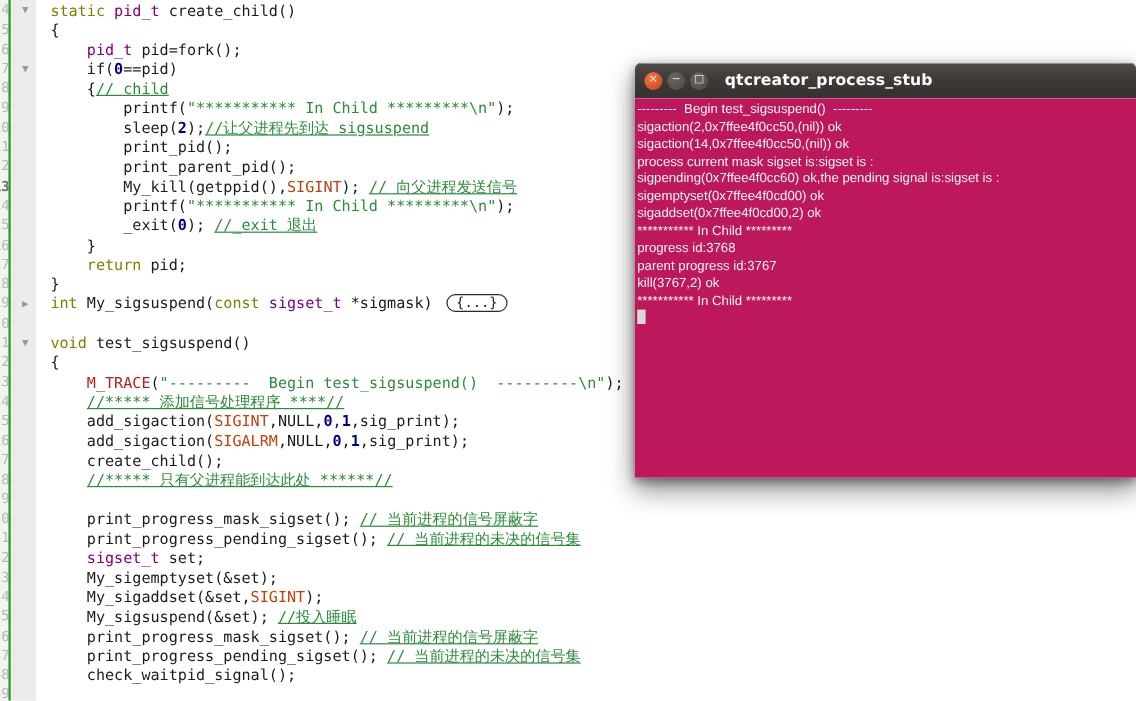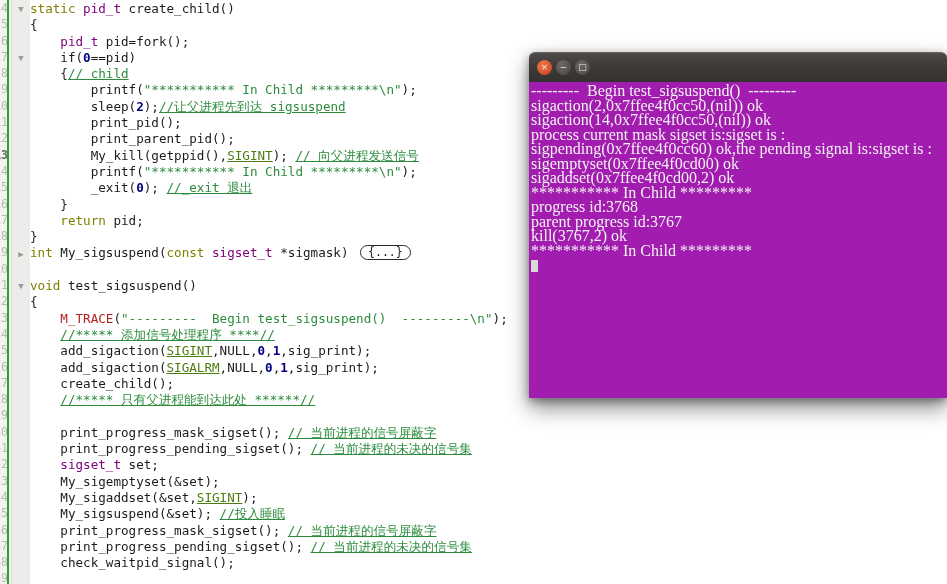--- a/index.html
+++ b/index.html
@@ -81,30 +81,30 @@
     position: absolute;
     left: 30px; top: 0;
     width: 917px; height: 584px;
     font-family: "DejaVu Sans Mono", "Liberation Mono", monospace;
     font-size: 12.6px;
     line-height: 16.3px;
     white-space: pre;
     color: #1b1b1b;
     padding-top: 1px;
   }
-  #code .ln { height: 16.3px; }
+  #code .ln { height: 16.3px; padding-left: 12px; }
 
   
   .kw   { color: #808000; }            
   .typ  { color: #800080; }            
   .cm   { color: #2d8c3c; text-decoration: underline; }            
   .str  { color: #2d8c3c; }            
   .num  { color: #000080; font-weight: bold; }
   .mac  { color: #b91c1c; }            
-  .en   { color: #4d7c0f; text-decoration: underline; }            
+  .en   { color: #c2410c; }            
   .pl   { color: #1b1b1b; }
 
   
   .foldchip {
     display: inline-block;
     border: 1px solid #2b2b2b;
     border-radius: 8px;
     padding: 0 7px;
     margin-left: 4px;
     font-size: 11.5px;
@@ -153,24 +153,24 @@
   #wtitle {
     margin-left: 10px;
     color: #ffffff;
     font-family: "DejaVu Sans", "Liberation Sans", sans-serif;
     font-size: 13px;
     font-weight: bold;
     letter-spacing: 0.1px;
   }
   #termbody {
     height: 316px;
-    background: #a21caf;
+    background: #be185d;
     color: #f2f2f2;
-    font-family: Liberation Serif, serif;
-    font-size: 16px;
+    font-family: Liberation Sans, sans-serif;
+    font-size: 11px;
     line-height: 14.5px;
     white-space: pre;
     padding: 2px 0 0 2px;
     box-sizing: border-box;
     overflow: hidden;
   }
   #termbody .tl { height: 14.5px; }
   #cursor {
     display: inline-block;
     width: 7px; height: 12px;
@@ -239,15 +239,16 @@
   <div id="titlebar">
     <div class="wbtn close">
       <span class="gl">×</span>
     </div>
     <div class="wbtn min">
       <span class="gl">−</span>
     </div>
     <div class="wbtn max">
       <span class="gl">□</span>
     </div>
+    <div id="wtitle">qtcreator_process_stub</div>
   </div>
   <div id="termbody"><div class="tl">---------  Begin test_sigsuspend()  ---------</div><div class="tl">sigaction(2,0x7ffee4f0cc50,(nil)) ok</div><div class="tl">sigaction(14,0x7ffee4f0cc50,(nil)) ok</div><div class="tl">process current mask sigset is:sigset is :</div><div class="tl">sigpending(0x7ffee4f0cc60) ok,the pending signal is:sigset is :</div><div class="tl">sigemptyset(0x7ffee4f0cd00) ok</div><div class="tl">sigaddset(0x7ffee4f0cd00,2) ok</div><div class="tl">*********** In Child *********</div><div class="tl">progress id:3768</div><div class="tl">parent progress id:3767</div><div class="tl">kill(3767,2) ok</div><div class="tl">*********** In Child *********</div><div class="tl"><span id="cursor"></span></div></div>
 </div>
 
 </body></html>

